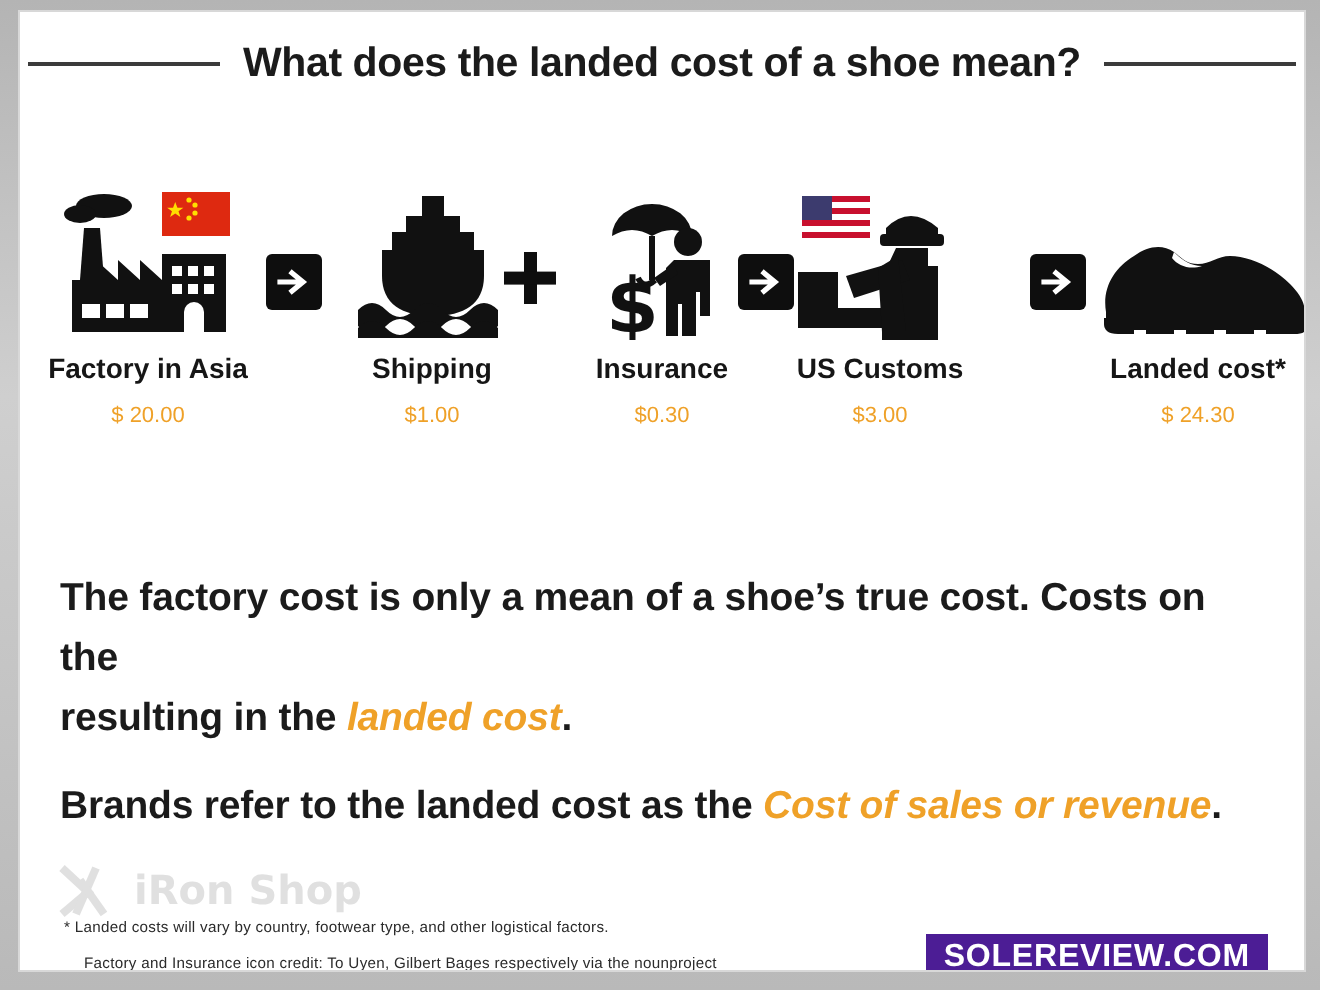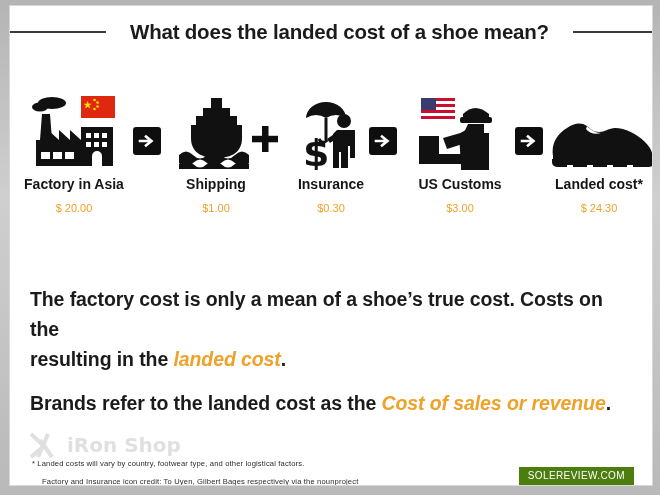--- a/index.html
+++ b/index.html
@@ -32,21 +32,22 @@
   }
 
   
   .title-row {
     position: absolute;
     top: 14px;
     left: 0;
     width: 642px;
     display: flex;
     align-items: center;
-    gap: 24px;
+    justify-content: center;
+    gap: 12px;
   }
   .title-rule {
     height: 2px;
     background: #3b3b3b;
     flex: 0 0 auto;
   }
   .title-rule.left  { width: 96px; }
   .title-rule.right { width: 96px; }
   .title-text {
     font-size: 20.5px;
@@ -157,24 +158,24 @@
     color: #9a9a9a;
     letter-spacing: 0px;
     font-family: "DejaVu Sans", sans-serif;
   }
 
   
   #brand-badge {
     position: absolute;
     right: 18px;
     top: 461px;
-    background: #4d7c0f;
+    background: #4c1d95;
     color: #ffffff;
-    font-size: 10px;
-    font-weight: normal;
+    font-size: 16px;
+    font-weight: bold;
     letter-spacing: 0.4px;
     padding: 3px 9px 4px 9px;
   }
 </style>
 </head>
 <body>
 
 <div id="slide-frame">
   <div id="slide">
 
@@ -277,21 +278,21 @@
       </div>
 
       <div class="connector" style="left:348px;">
         <div class="arrow-box">
           <svg width="18" height="18" viewBox="0 0 18 18">
             <path d="M2 9 H11.5 M8 4.5 L13.5 9 L8 13.5" stroke="#fff" stroke-width="2.6" fill="none" stroke-linecap="square"></path>
           </svg>
         </div>
       </div>
 
-      <div class="stage" style="left:382px;text-align:center;">
+      <div class="stage" style="left:362px;text-align:center;">
         <div class="art">
           <svg width="94" height="76" viewBox="0 0 94 76">
 
             <g>
               <rect x="8" y="4" width="34" height="21" fill="#ffffff"></rect>
               <rect x="8" y="4" width="34" height="3" fill="#C8102E"></rect>
               <rect x="8" y="10" width="34" height="3" fill="#C8102E"></rect>
               <rect x="8" y="16" width="34" height="3" fill="#C8102E"></rect>
               <rect x="8" y="22" width="34" height="3" fill="#C8102E"></rect>
               <rect x="8" y="4" width="15" height="12" fill="#3C3B6E"></rect>

